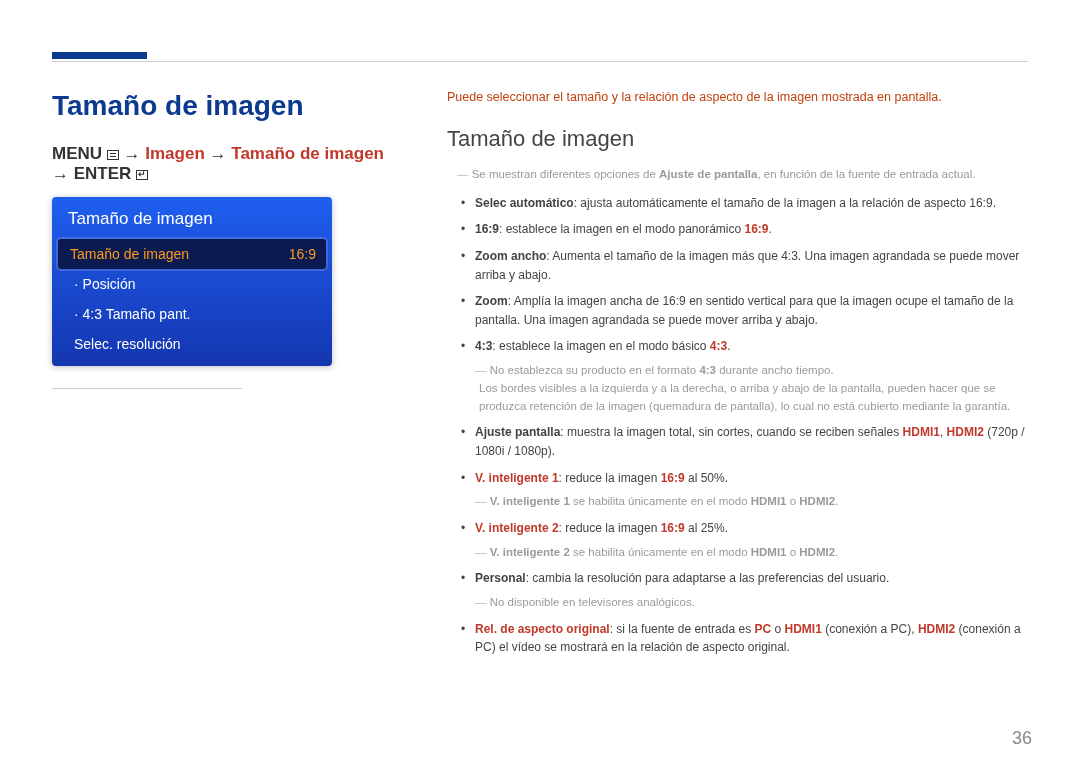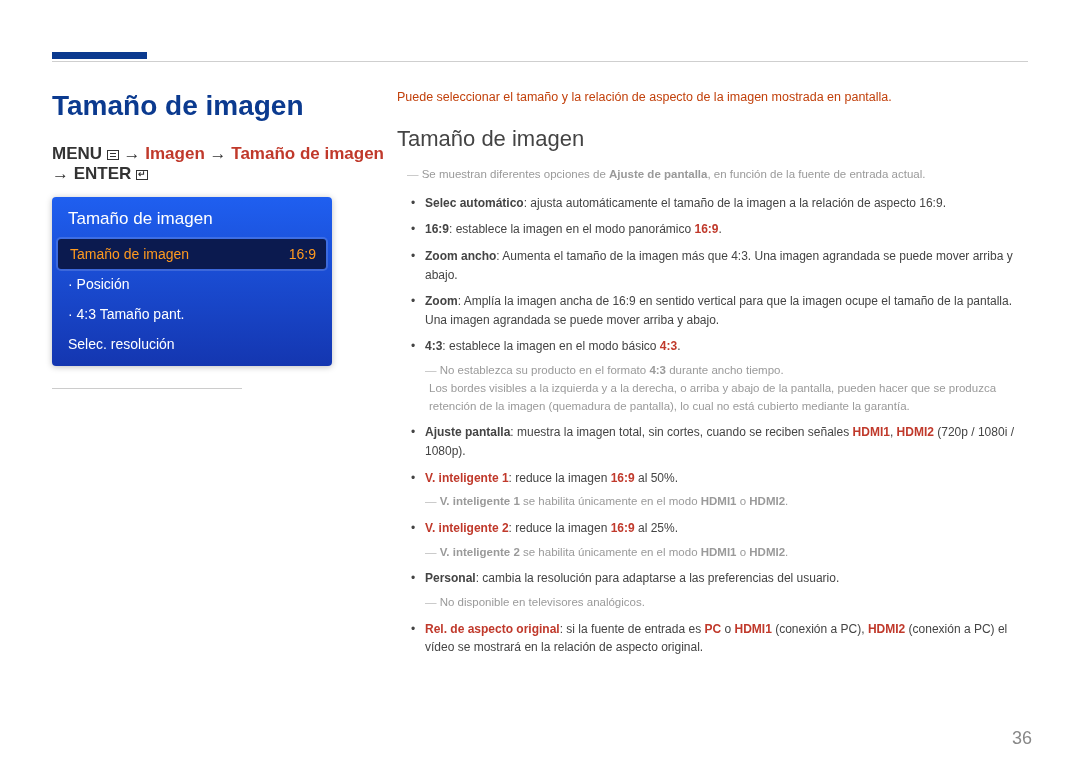--- a/index.html
+++ b/index.html
@@ -30,20 +30,21 @@
     left: 0; top: 9px; right: 0;
     border-top: 1px solid #cfcfcf;
   }
   .page {
     position: absolute;
     top: 90px;
     left: 52px;
     right: 52px;
     bottom: 40px;
     display: flex;
+    gap: 50px;
   }
   .col-left { width: 345px; flex-shrink: 0; }
   .col-right { flex: 1; }
 
   .h1 {
     color: #0b3a8f;
     font-size: 28px;
     font-weight: 600;
     margin-bottom: 22px;
   }
@@ -86,21 +87,21 @@
     box-shadow: 0 1px 6px rgba(0,0,0,0.25);
     color: #fff;
     font-size: 14px;
   }
   .menu-title {
     padding: 12px 16px 10px;
     font-size: 17px;
     font-weight: 400;
   }
   .menu-item {
-    padding: 7px 16px 7px 16px;
+    padding: 7px 16px 7px 22px;
     display: flex;
     justify-content: space-between;
   }
   .menu-item.selected {
     background: #0b1a4f;
     margin: 0 6px;
     border-radius: 3px;
     box-shadow: 0 0 0 2px rgba(255,255,255,0.15);
     padding: 7px 10px 7px 12px;
   }

